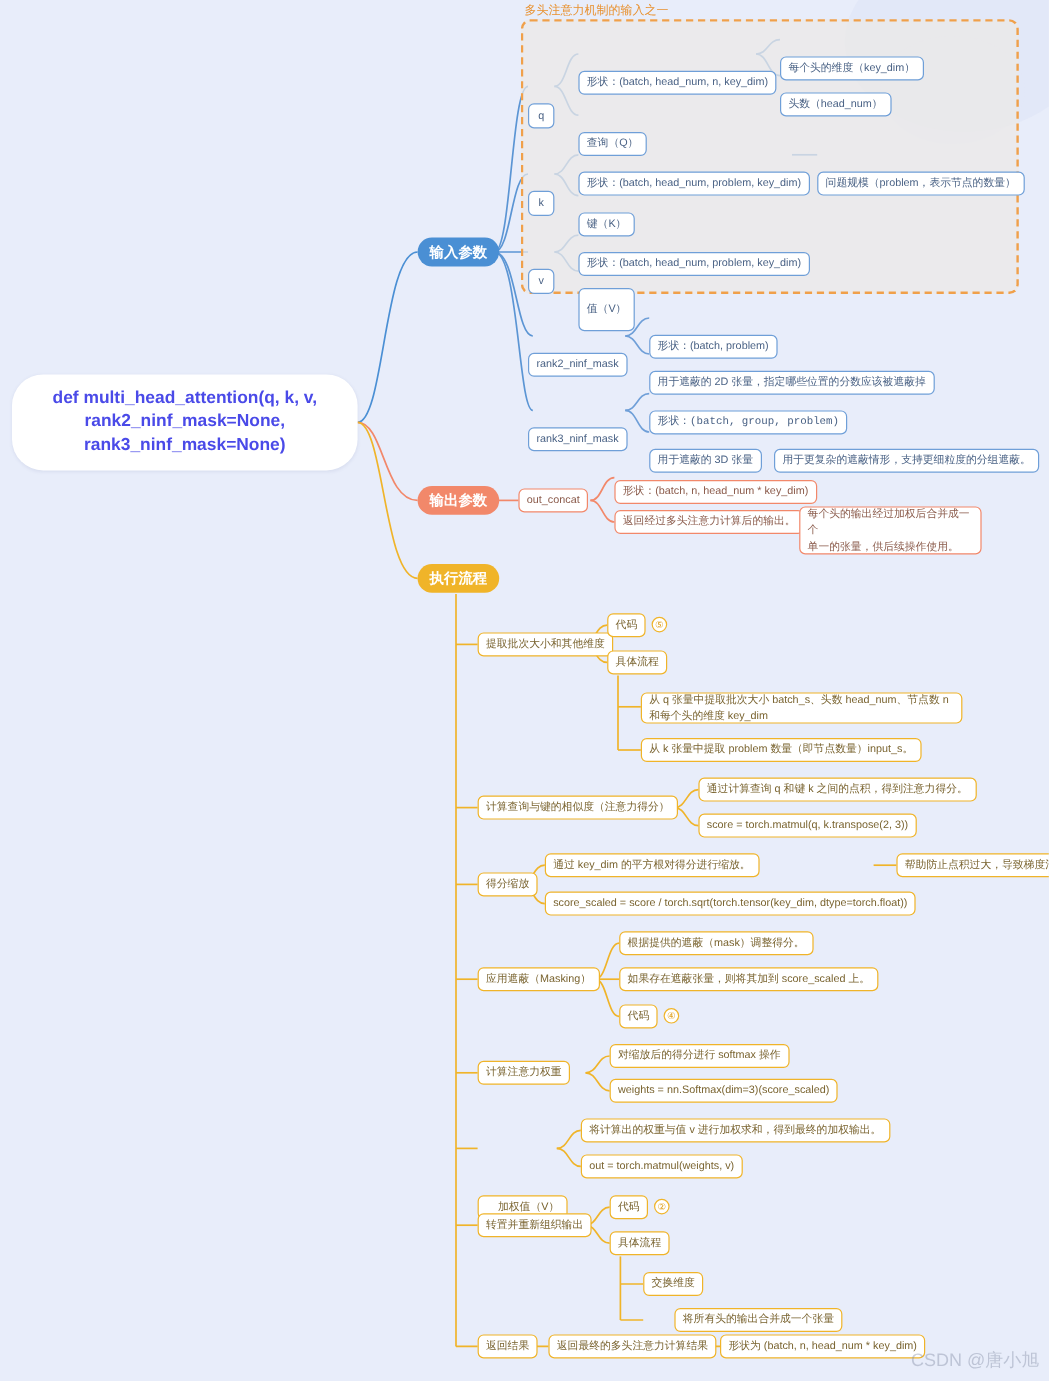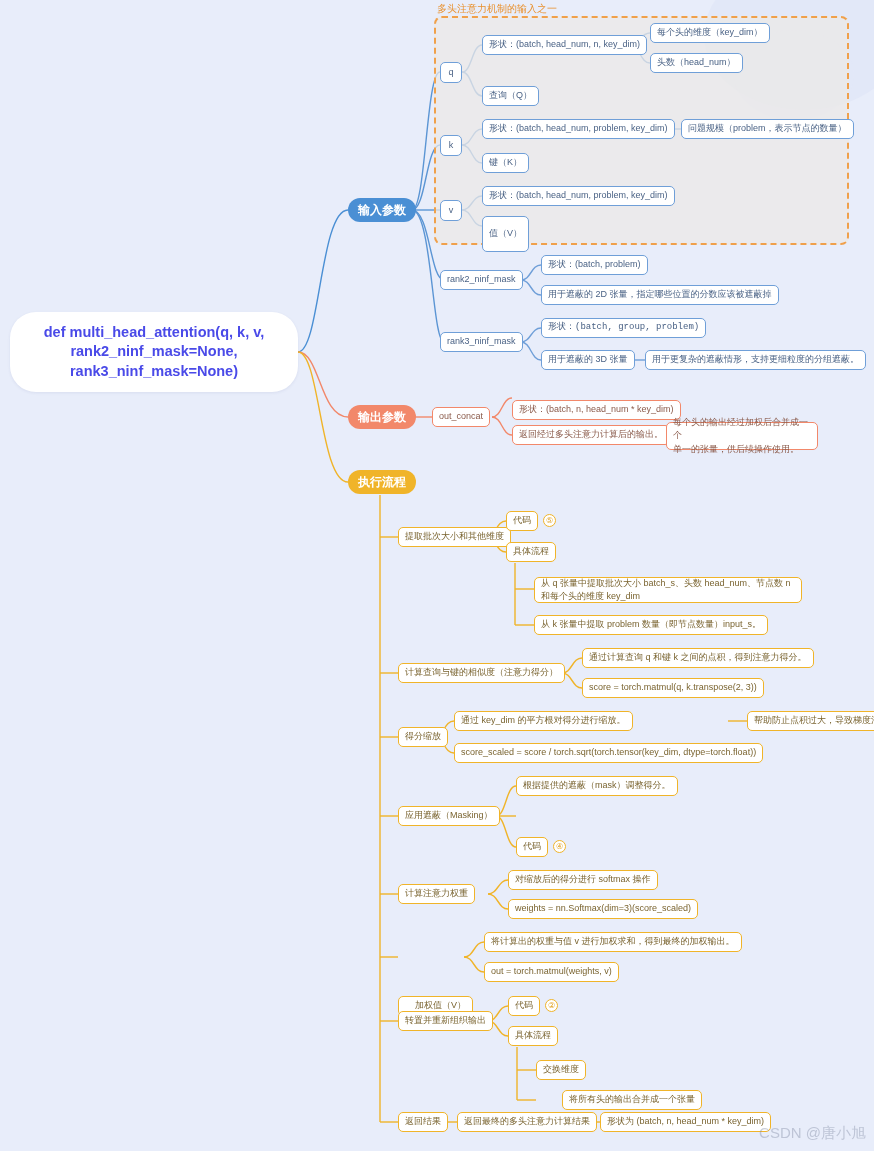--- a/index.html
+++ b/index.html
@@ -73,21 +73,21 @@
     border:1px solid #9cb8e0;
     border-radius:5px;
     font-size:9px;
     color:#4a5a78;
     line-height:1.45;
     padding:3px 6px;
     white-space:nowrap;
     display:flex; align-items:center;
   }
   .node.wrap { white-space:normal; }
-  .node.blue   { border-color:#6f9fd8; color:#4a6285; }
+  .node.blue   { border-color:#6f9fd8; color:#4a6285;margin-top:24px; }
   .node.salmon { border-color:#f2886a; color:#8a5a4a; }
   .node.gold   { border-color:#f0b429; color:#7a6430; }
 
   .badge {
     position:absolute;
     width:13px; height:13px;
     border:1px solid #f0b429;
     border-radius:50%;
     color:#e0a020;
     font-size:8px;
@@ -223,21 +223,21 @@
   <div class="node blue" style="left:541px; top:285px; height:20px;">用于遮蔽的 2D 张量，指定哪些位置的分数应该被遮蔽掉</div>
 
   <div class="node blue" style="left:440px; top:332px; height:20px;">rank3_ninf_mask</div>
   <div class="node blue" style="left:541px; top:318px; height:20px;font-family:Liberation Mono, monospace;">形状：(batch, group, problem)</div>
   <div class="node blue" style="left:541px; top:350px; height:20px;">用于遮蔽的 3D 张量</div>
   <div class="node blue" style="left:645px; top:350px; height:20px;">用于更复杂的遮蔽情形，支持更细粒度的分组遮蔽。</div>
 
   <div class="node salmon" style="left:432px; top:407px; height:20px;">out_concat</div>
   <div class="node salmon" style="left:512px; top:400px; height:20px;">形状：(batch, n, head_num * key_dim)</div>
   <div class="node salmon" style="left:512px; top:425px; height:20px;">返回经过多头注意力计算后的输出。</div>
-  <div class="node salmon wrap" style="left:666px; top:422px; width:152px; height:28px; white-space:pre-line;">每个头的输出经过加权后合并成一个
+  <div class="node salmon wrap" style="left:666px; top:422px; width:152px; height:40px; white-space:pre-line;">每个头的输出经过加权后合并成一个
 单一的张量，供后续操作使用。</div>
 
   <div class="node gold" style="left:398px; top:527px; height:20px;">提取批次大小和其他维度</div>
   <div class="node gold" style="left:506px; top:511px; height:20px;">代码</div>
   <div class="badge" style="left:543px; top:514px;">⑤</div>
   <div class="node gold" style="left:506px; top:542px; height:20px;">具体流程</div>
   <div class="node gold wrap" style="left:534px; top:577px; width:268px; height:26px; white-space:pre-line;">从 q 张量中提取批次大小 batch_s、头数 head_num、节点数 n
 和每个头的维度 key_dim</div>
   <div class="node gold" style="left:534px; top:615px; height:20px;">从 k 张量中提取 problem 数量（即节点数量）input_s。</div>
 
@@ -245,20 +245,21 @@
   <div class="node gold" style="left:582px; top:648px; height:20px;">通过计算查询 q 和键 k 之间的点积，得到注意力得分。</div>
   <div class="node gold" style="left:582px; top:678px; height:20px;">score = torch.matmul(q, k.transpose(2, 3))</div>
 
   <div class="node gold" style="left:398px; top:727px; height:20px;">得分缩放</div>
   <div class="node gold" style="left:454px; top:711px; height:20px;">通过 key_dim 的平方根对得分进行缩放。</div>
   <div class="node gold" style="left:747px; top:711px; height:20px;">帮助防止点积过大，导致梯度消失或者梯度爆炸的问题。</div>
   <div class="node gold" style="left:454px; top:743px; height:20px;">score_scaled = score / torch.sqrt(torch.tensor(key_dim, dtype=torch.float))</div>
 
   <div class="node gold" style="left:398px; top:806px; height:20px;">应用遮蔽（Masking）</div>
   <div class="node gold" style="left:516px; top:776px; height:20px;">根据提供的遮蔽（mask）调整得分。</div>
+  <div class="node gold" style="left:516px; top:806px; height:20px;">如果存在遮蔽张量，则将其加到 score_scaled 上。</div>
   <div class="node gold" style="left:516px; top:837px; height:20px;">代码</div>
   <div class="badge" style="left:553px; top:840px;">④</div>
 
   <div class="node gold" style="left:398px; top:884px; height:20px;">计算注意力权重</div>
   <div class="node gold" style="left:508px; top:870px; height:20px;">对缩放后的得分进行 softmax 操作</div>
   <div class="node gold" style="left:508px; top:899px; height:20px;">weights = nn.Softmax(dim=3)(score_scaled)</div>
 
   <div class="node gold" style="left:398px; top:996px; height:20px;padding-left:16px;">加权值（V）</div>
   <div class="node gold" style="left:484px; top:932px; height:20px;">将计算出的权重与值 v 进行加权求和，得到最终的加权输出。</div>
   <div class="node gold" style="left:484px; top:962px; height:20px;">out = torch.matmul(weights, v)</div>

